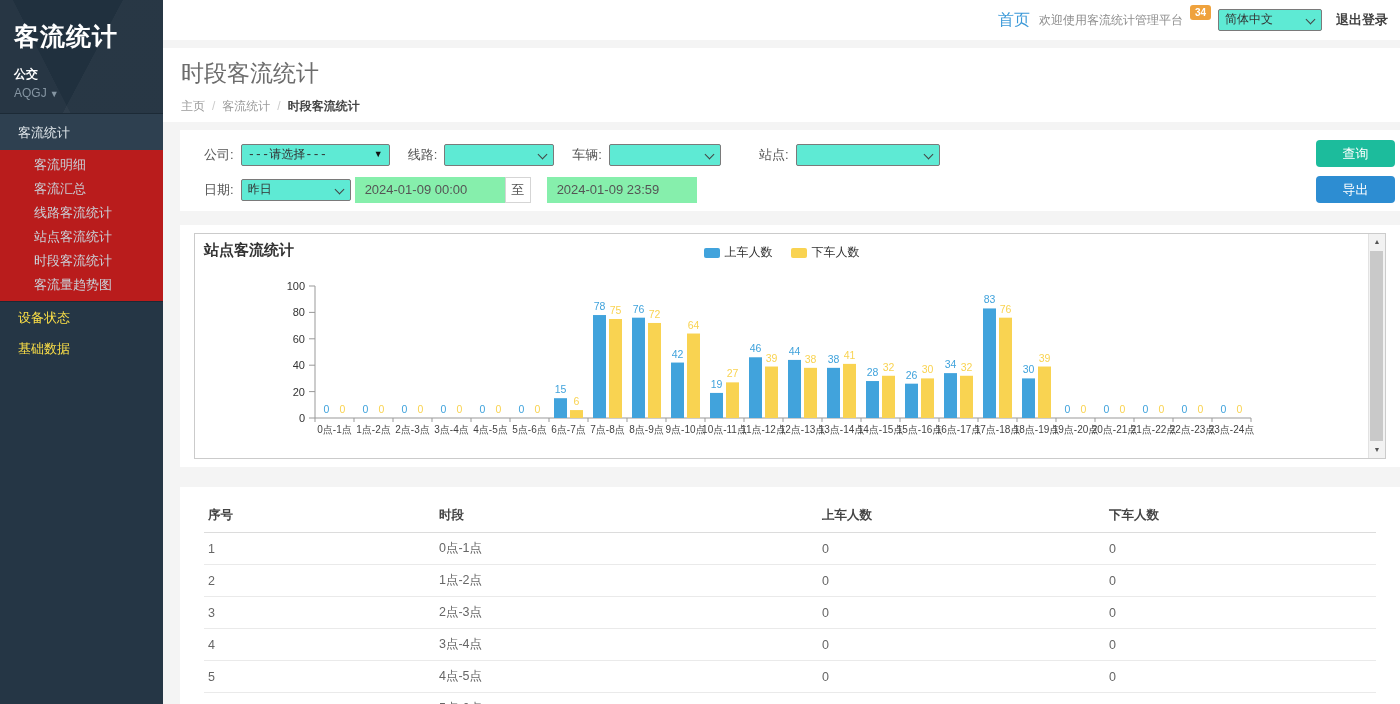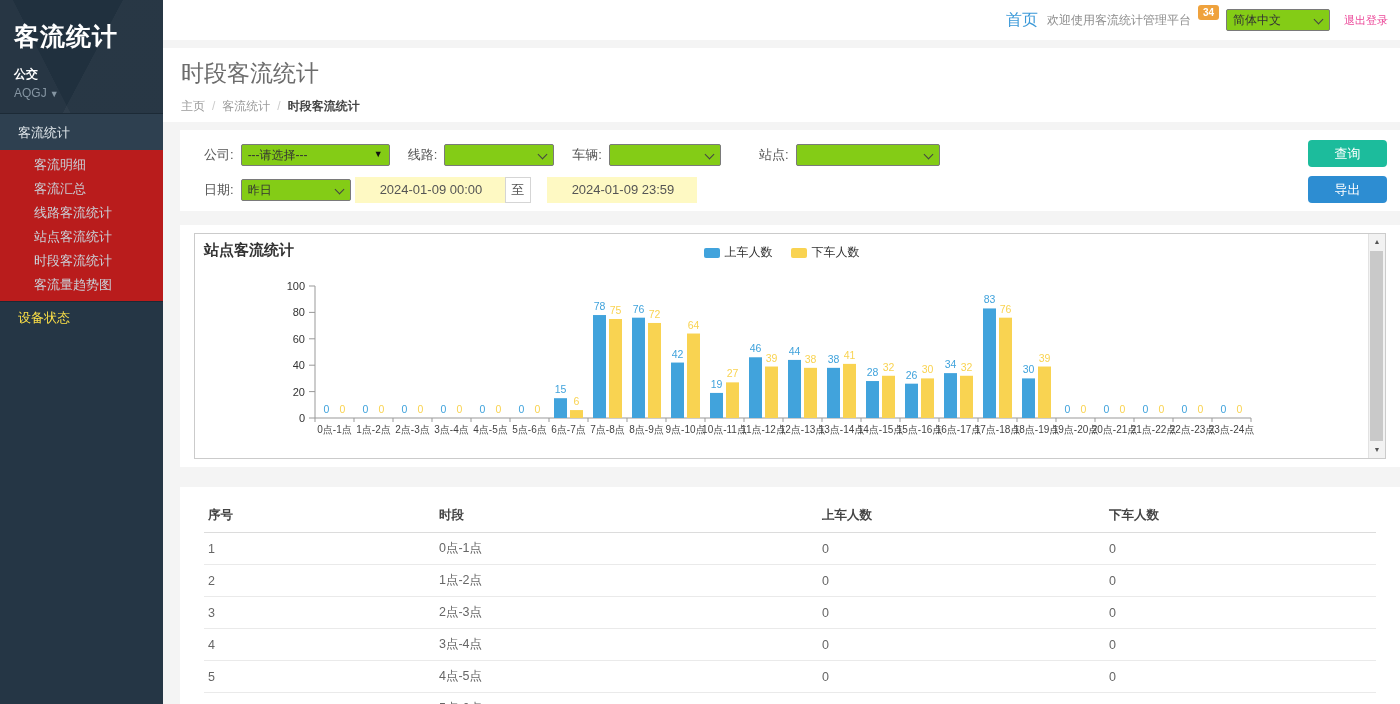--- a/index.html
+++ b/index.html
@@ -43,32 +43,32 @@
   }
   .home-link { color:#3b99d8; font-size:16px; cursor:pointer; margin-right:9px; }
   .welcome-text { color:#8d8d8d; font-size:12px; margin-right:7px; }
   .msg-badge {
     background:#efa23d; color:#fff; font-size:10px; font-weight:bold;
     padding:2px 5px; border-radius:3px; align-self:flex-start; margin-top:5px; margin-right:7px; cursor:pointer;
   }
   .sel { position:relative; display:inline-block; }
   .sel select {
     appearance:none; -webkit-appearance:none; width:100%; height:22px;
-    border:1px solid #7a7a7a; border-radius:2px; background:#84cc16;
+    border:1px solid #7a7a7a; border-radius:2px; background:#5eead4;
     font-size:12px; color:#333; padding:0 18px 0 6px;
-    font-family:Liberation Sans, sans-serif;
+    font-family:Liberation Mono, monospace;
   }
   .sel .chev {
     position:absolute; right:8px; top:7px; width:7px; height:7px;
     border-right:1.5px solid #444; border-bottom:1.5px solid #444;
     transform:rotate(45deg); pointer-events:none;
   }
   .sel .tri { position:absolute; right:7px; top:5px; font-size:9px; color:#111; pointer-events:none; }
   .lang-sel { width:104px; margin-right:14px; }
-  .logout-link { color:#ec4899; font-size:11px; cursor:pointer; }
+  .logout-link { color:#404040; font-size:13px; cursor:pointer;font-weight:bold; }
   
   .title-block { position:absolute; left:0; right:0; top:48px; height:74px; background:#fff; padding:10px 18px; }
   .page-title { font-size:23px; font-weight:400; color:#6c6c6c; }
   .breadcrumb { margin-top:9px; font-size:12px; color:#9a9a9a; }
   .breadcrumb .crumb { cursor:pointer; }
   .breadcrumb .sep { color:#ccc; margin:0 7px; }
   .breadcrumb .crumb.current { color:#444; font-weight:bold; cursor:default; }
   
   .content { position:absolute; left:0; right:0; top:122px; bottom:0; overflow:hidden; }
   .card { background:#fff; margin-left:17px; }
@@ -78,28 +78,28 @@
   .frow + .frow { margin-top:9px; }
   .flabel { color:#555; font-size:13px; }
   .sel.f1 { width:149px; margin-left:7px; }
   .sel.f2 { width:110px; margin-left:7px; }
   .sel.f3 { width:112px; margin-left:7px; }
   .sel.f4 { width:144px; margin-left:7px; }
   .ml36 { margin-left:18px; }
   .ml38 { margin-left:38px; }
   .sel.fdate { width:110px; margin-left:7px; }
   .date-input {
-    width:150px; height:26px; line-height:26px; background:#fef9c3;
-    color:#555; font-size:13px; padding-left:25px; margin-left:4px; cursor:text;
+    width:150px; height:26px; line-height:26px; background:#86efac;
+    color:#555; font-size:13px; padding-left:10px; margin-left:4px; cursor:text;
   }
   .date-sep {
     width:26px; height:26px; line-height:24px; text-align:center;
     background:#fff; border:1px solid #d5d5d5; color:#555; font-size:13px;
   }
-  .btn { position:absolute; right:13px; width:79px; height:27px; border:none; border-radius:4px;
+  .btn { position:absolute; right:5px; width:79px; height:27px; border:none; border-radius:4px;
          color:#fff; font-size:13px; cursor:pointer; font-family:inherit; }
   .btn-query { top:10px; background:#1cbc9c; }
   .btn-export { top:46px; background:#2d8dd2; }
   
   .chart-card { margin-top:14px; height:242px; padding:8px 14px; }
   .chart-box { position:relative; border:1px solid #cbcbcb; height:226px; background:#fff; overflow:hidden; }
   .chart-title { position:absolute; top:7px; left:9px; font-size:15px; font-weight:bold; color:#333; }
   .chart-legend { position:absolute; top:10px; left:0; right:17px; display:flex; justify-content:center; gap:18px; }
   .legend-item { display:flex; align-items:center; gap:5px; font-size:12px; color:#333; cursor:pointer; }
   .legend-swatch { width:16px; height:10px; border-radius:2px; display:inline-block; }
@@ -133,20 +133,21 @@
   <div class="menu-section-header">客流统计</div>
   <div class="submenu">
       <div class="submenu-item">客流明细</div>
       <div class="submenu-item">客流汇总</div>
       <div class="submenu-item">线路客流统计</div>
       <div class="submenu-item">站点客流统计</div>
       <div class="submenu-item">时段客流统计</div>
       <div class="submenu-item">客流量趋势图</div>
     </div>
   <div class="menu-item">设备状态</div>
+  <div class="menu-item">基础数据</div>
 </div>
 
 <div class="main">
   <div class="topbar">
     <span class="home-link">首页</span>
     <span class="welcome-text">欢迎使用客流统计管理平台</span>
     <span class="msg-badge">34</span>
     <span class="sel lang-sel">
       <select><option>简体中文</option></select>
       <span class="chev"></span>

